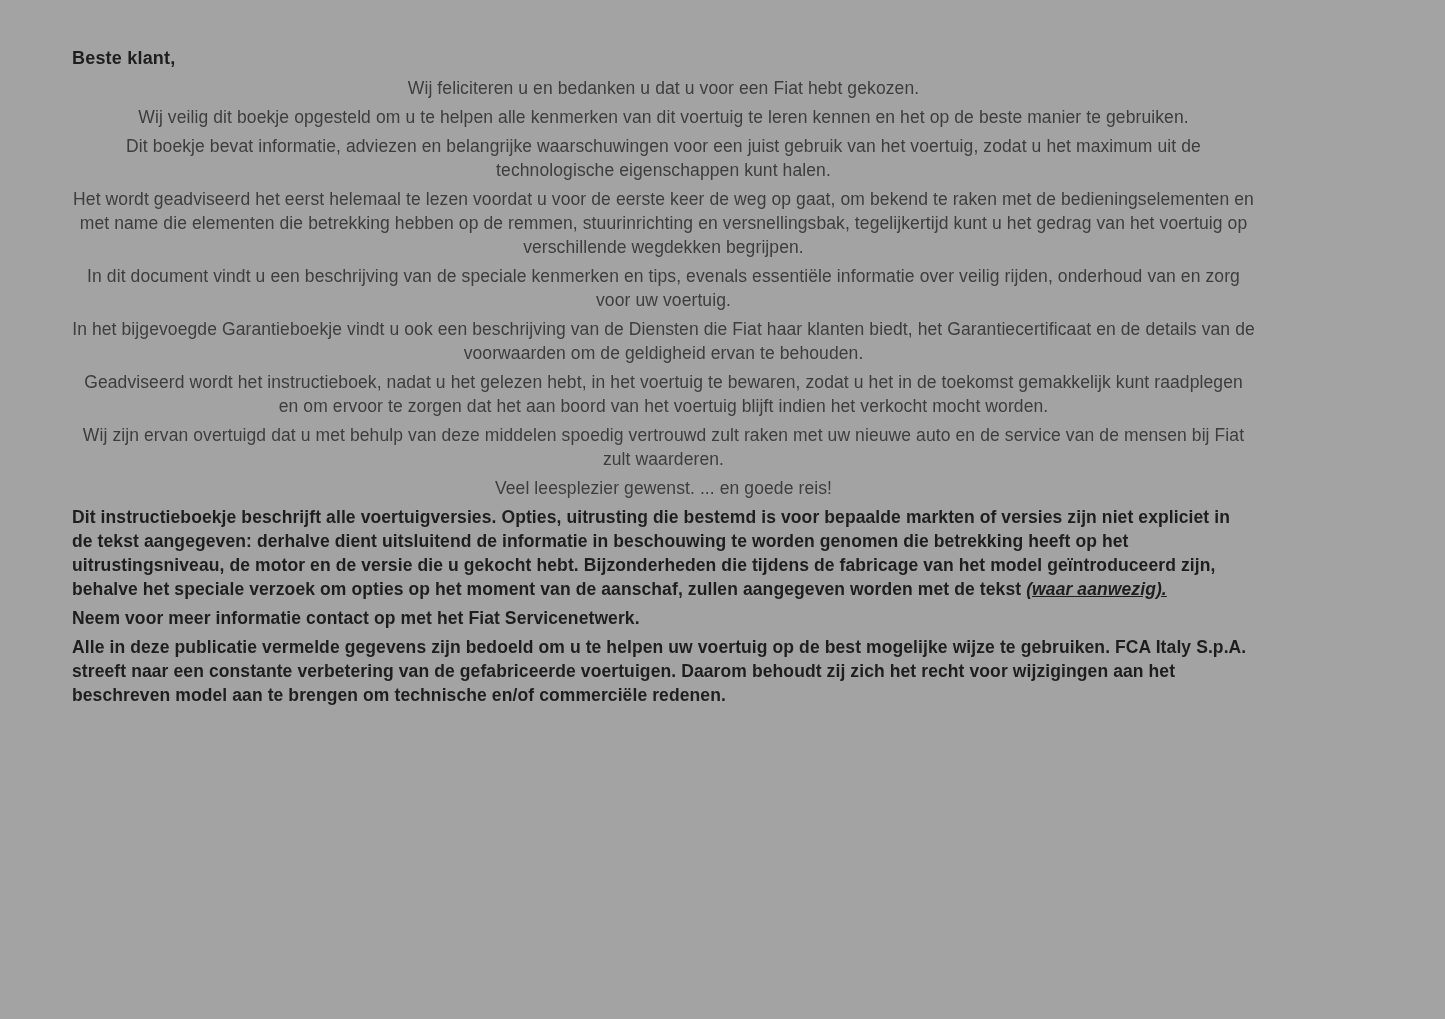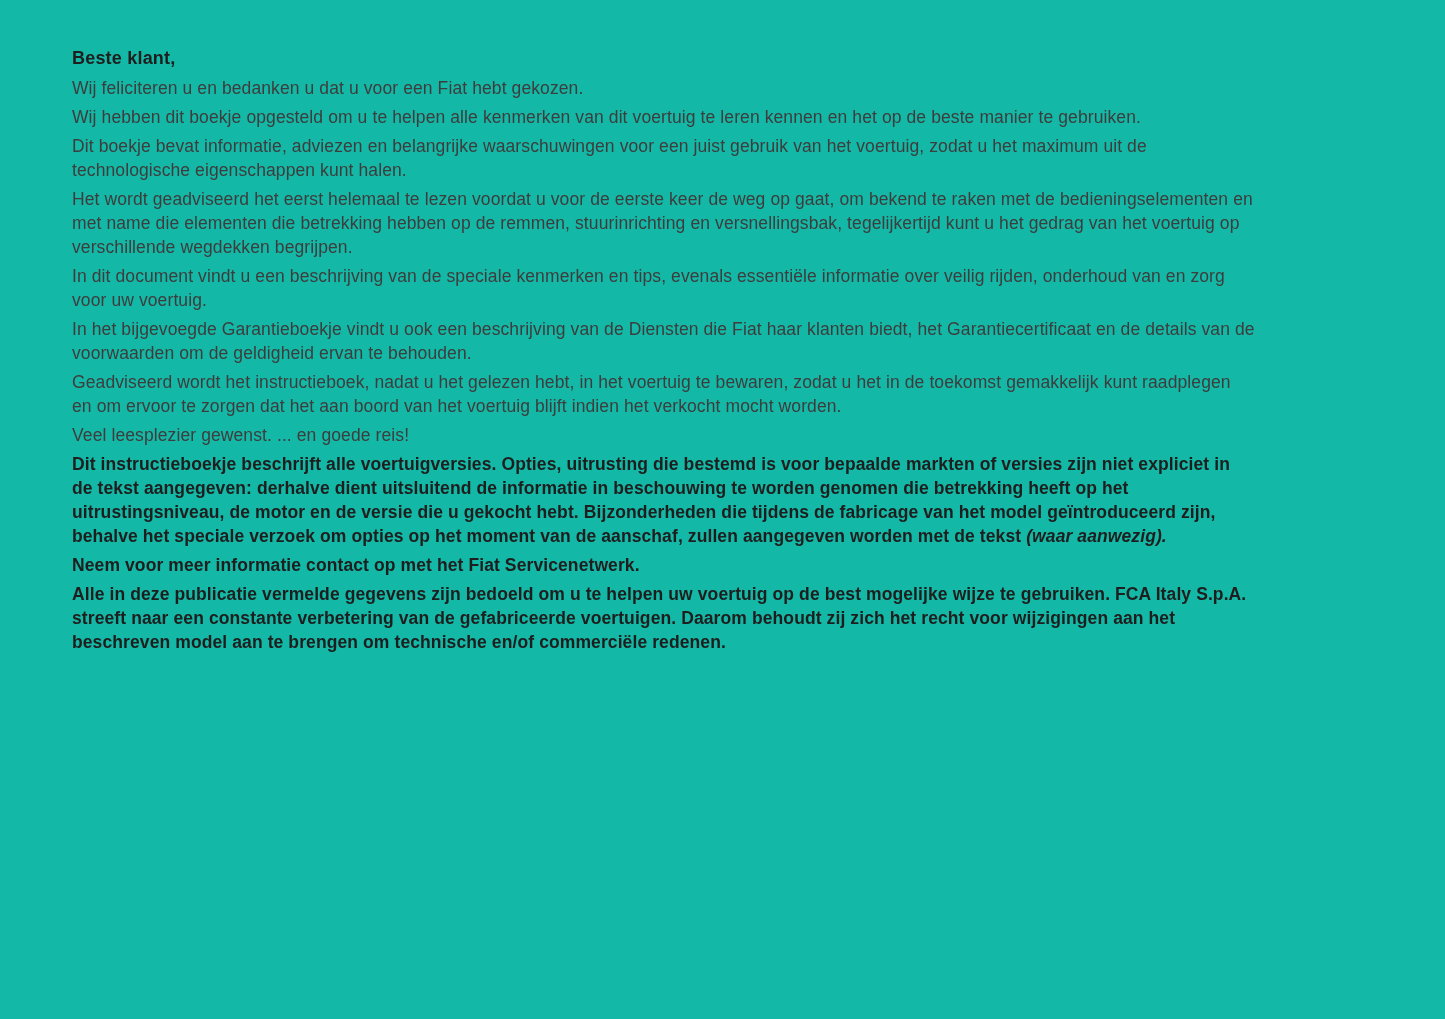--- a/index.html
+++ b/index.html
@@ -7,76 +7,79 @@
   body {
     width: 1445px;
     height: 1019px;
     font-family: "Liberation Sans", sans-serif;
     color: #3d3d3d;
     overflow: hidden;
   }
   .page {
     width: 1445px;
     height: 1019px;
-    background: #14b8a6;
+    background: #a3a3a3;
     padding: 48px 190px 0 72px;
   }
   .content {
     max-width: 1185px;
   }
   .heading {
     font-size: 18px;
     font-weight: bold;
     color: #1e1e1e;
     letter-spacing: 0.2px;
     margin-bottom: 7px;
   }
   p.regular {
     font-size: 17.5px;
     line-height: 24px;
     letter-spacing: 0.1px;
     color: #3d3d3d;
     margin-bottom: 5px;
+    text-align: center;
   }
   p.bold {
     font-size: 17.5px;
     line-height: 24px;
     letter-spacing: 0.1px;
     font-weight: bold;
     color: #1e1e1e;
     margin-bottom: 5px;
   }
   p.bold + p.bold { margin-top: 4px; }
   .bold-italic {
     font-style: italic;
     font-weight: bold;
+    text-decoration: underline;
   }
 </style>
 </head>
 <body>
 
 <div class="page">
   <div class="content">
 
     <div class="heading">Beste klant,</div>
 
     <p class="regular">Wij feliciteren u en bedanken u dat u voor een Fiat hebt gekozen.</p>
 
-    <p class="regular">Wij hebben dit boekje opgesteld om u te helpen alle kenmerken van dit voertuig te leren kennen en het op de beste manier te gebruiken.</p>
+    <p class="regular">Wij veilig dit boekje opgesteld om u te helpen alle kenmerken van dit voertuig te leren kennen en het op de beste manier te gebruiken.</p>
 
     <p class="regular">Dit boekje bevat informatie, adviezen en belangrijke waarschuwingen voor een juist gebruik van het voertuig, zodat u het maximum uit de technologische eigenschappen kunt halen.</p>
 
     <p class="regular">Het wordt geadviseerd het eerst helemaal te lezen voordat u voor de eerste keer de weg op gaat, om bekend te raken met de bedieningselementen en met name die elementen die betrekking hebben op de remmen, stuurinrichting en versnellingsbak, tegelijkertijd kunt u het gedrag van het voertuig op verschillende wegdekken begrijpen.</p>
 
     <p class="regular">In dit document vindt u een beschrijving van de speciale kenmerken en tips, evenals essentiële informatie over veilig rijden, onderhoud van en zorg voor uw voertuig.</p>
 
     <p class="regular">In het bijgevoegde Garantieboekje vindt u ook een beschrijving van de Diensten die Fiat haar klanten biedt, het Garantiecertificaat en de details van de voorwaarden om de geldigheid ervan te behouden.</p>
 
     <p class="regular">Geadviseerd wordt het instructieboek, nadat u het gelezen hebt, in het voertuig te bewaren, zodat u het in de toekomst gemakkelijk kunt raadplegen en om ervoor te zorgen dat het aan boord van het voertuig blijft indien het verkocht mocht worden.</p>
 
+    <p class="regular">Wij zijn ervan overtuigd dat u met behulp van deze middelen spoedig vertrouwd zult raken met uw nieuwe auto en de service van de mensen bij Fiat zult waarderen.</p>
 
     <p class="regular">Veel leesplezier gewenst. ... en goede reis!</p>
 
     <p class="bold"><span>Dit instructieboekje beschrijft alle voertuigversies. Opties, uitrusting die bestemd is voor bepaalde markten of versies zijn niet expliciet in de tekst aangegeven: derhalve dient uitsluitend de informatie in beschouwing te worden genomen die betrekking heeft op het uitrustingsniveau, de motor en de versie die u gekocht hebt. Bijzonderheden die tijdens de fabricage van het model geïntroduceerd zijn, behalve het speciale verzoek om opties op het moment van de aanschaf, zullen aangegeven worden met de tekst </span><span class="bold-italic">(waar aanwezig).</span></p>
 
     <p class="bold">Neem voor meer informatie contact op met het Fiat Servicenetwerk.</p>
 
     <p class="bold">Alle in deze publicatie vermelde gegevens zijn bedoeld om u te helpen uw voertuig op de best mogelijke wijze te gebruiken. FCA Italy S.p.A. streeft naar een constante verbetering van de gefabriceerde voertuigen. Daarom behoudt zij zich het recht voor wijzigingen aan het beschreven model aan te brengen om technische en/of commerciële redenen.</p>
 
   </div>

